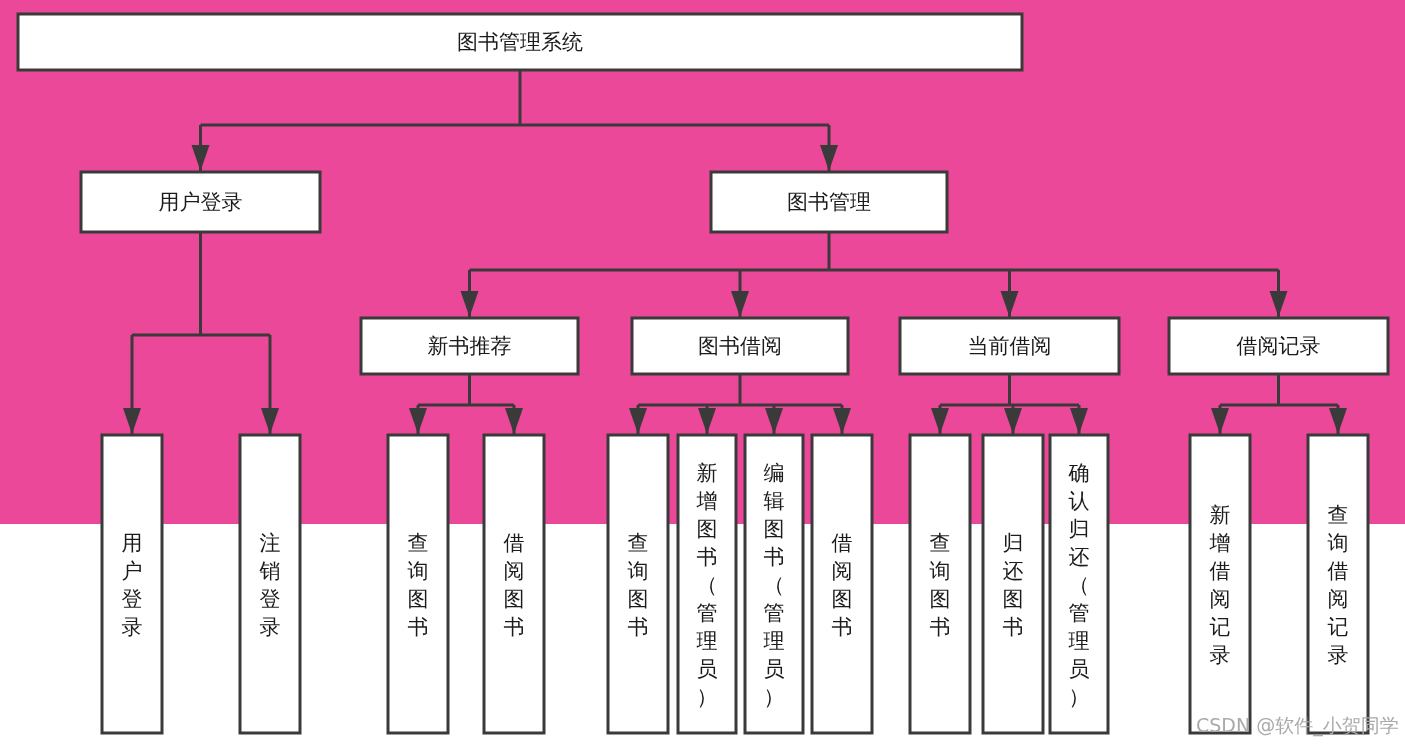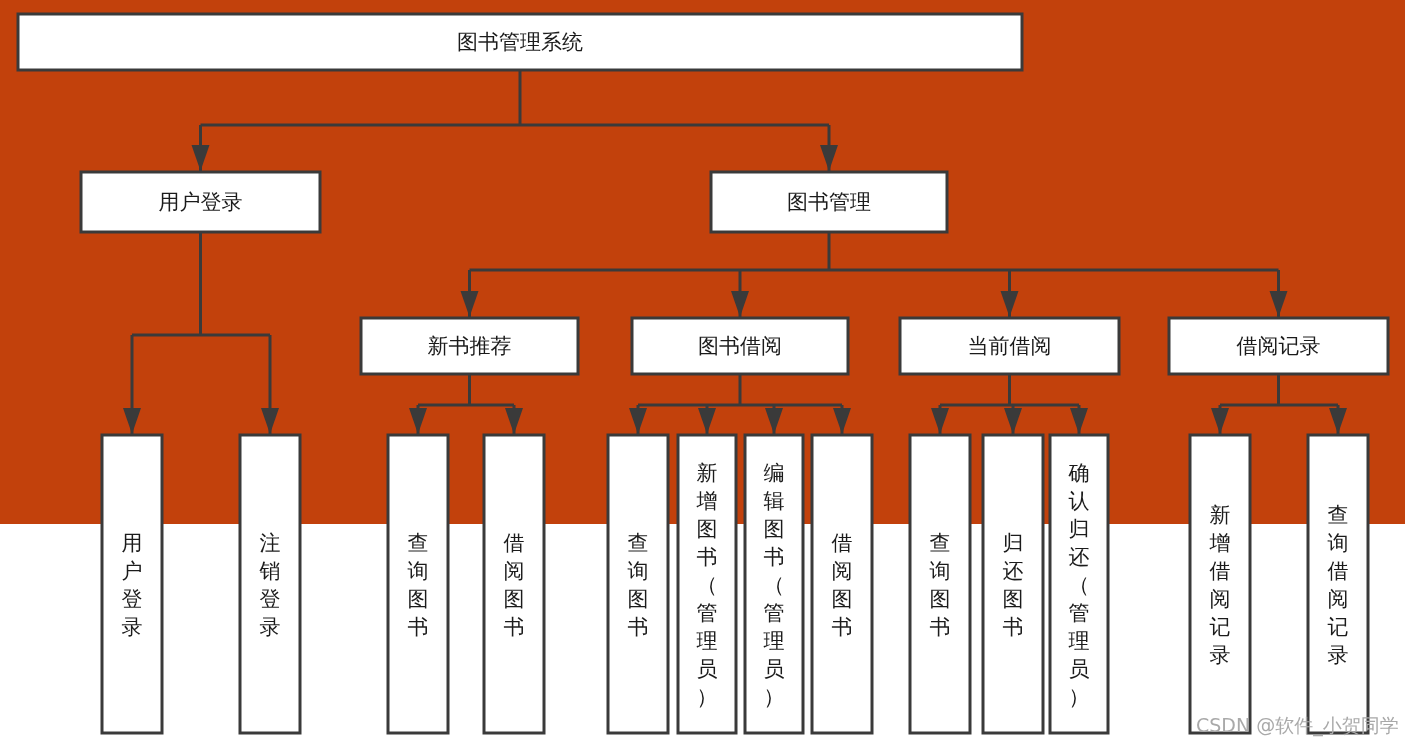--- a/index.html
+++ b/index.html
@@ -11,21 +11,21 @@
   body {
     width: 1405px;
     height: 747px;
     font-family: "DejaVu Sans", "Liberation Sans", sans-serif;
     overflow: hidden;
   }
   #diagram-root {
     position: relative;
     width: 1405px;
     height: 524px;
-    background: #c2410c;
+    background: #ec4899;
   }
   svg.diagram-canvas {
     display: block;
     width: 1405px;
     height: 747px;
   }
   .node-box {
     fill: #ffffff;
     stroke: #3a3a3a;
     stroke-width: 3;

